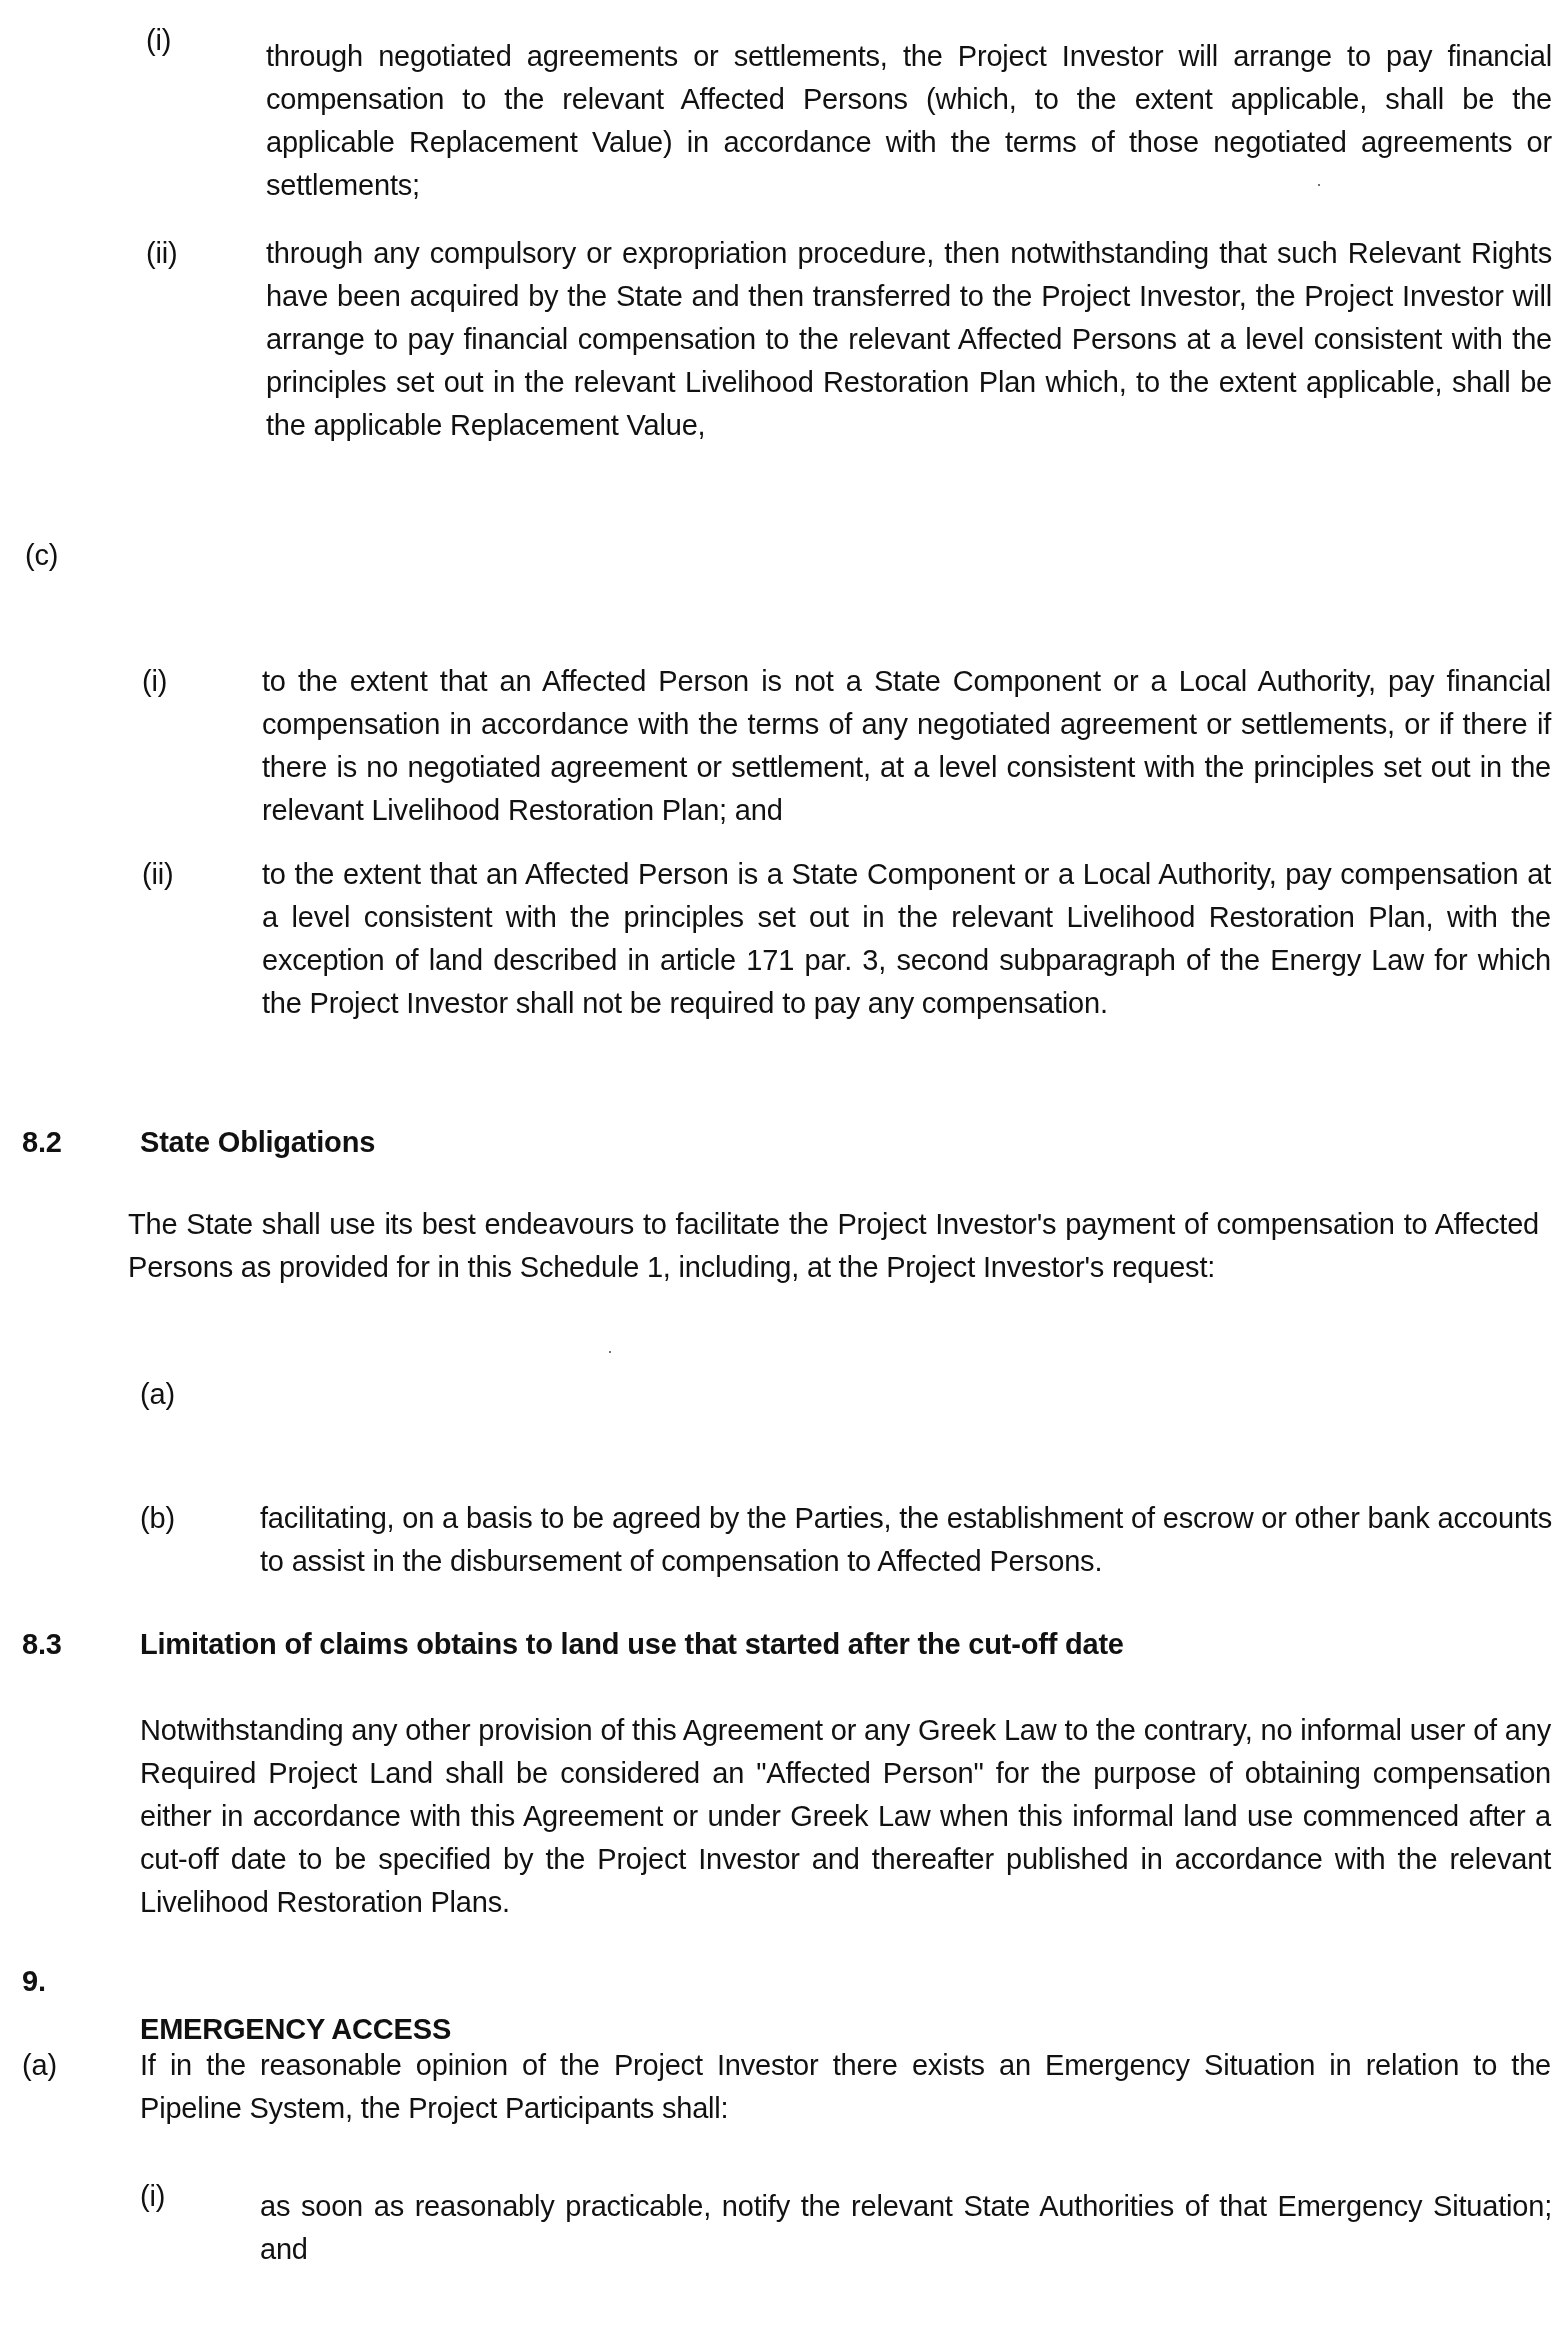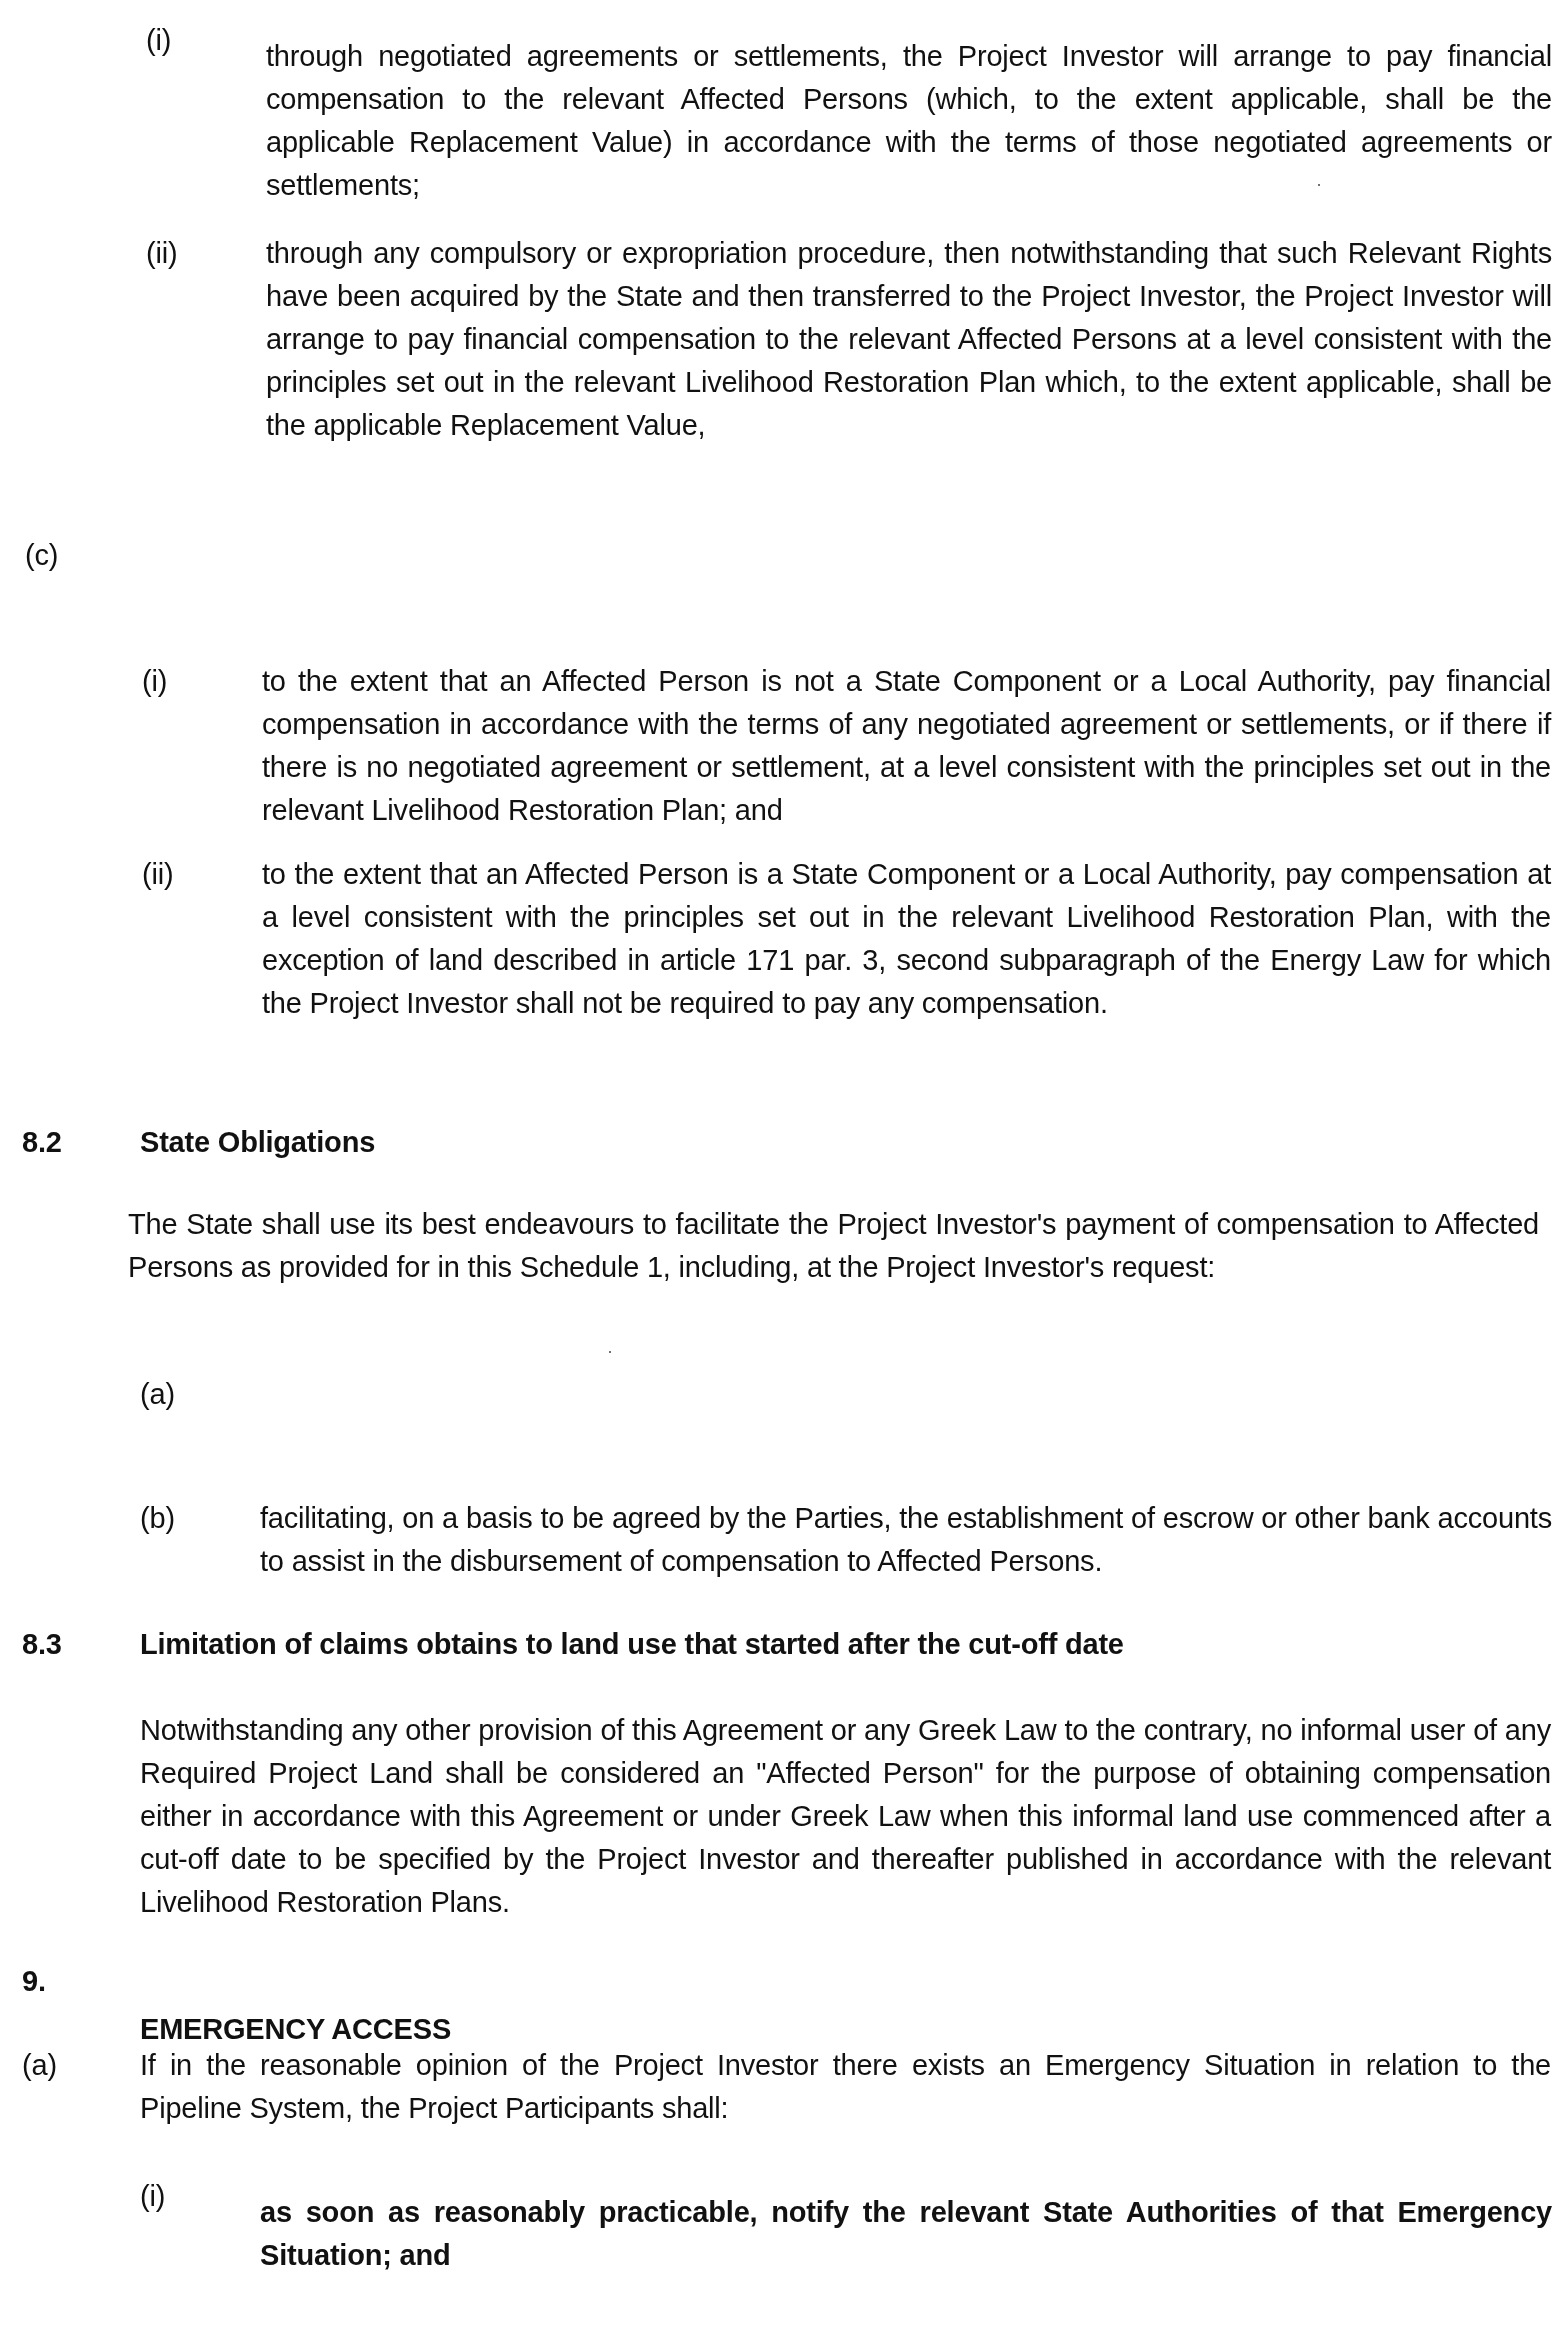--- a/index.html
+++ b/index.html
@@ -104,15 +104,15 @@
   <span class="num" style="left:140px;top:16px;margin-top:32px;">EMERGENCY ACCESS</span>
 </div>
 
 <div class="block" style="top:2044px;left:0;width:1567px;height:87px;">
   <span class="num" style="left:22px;top:0;">(a)</span>
   <div class="text" style="left:140px;top:0;width:1411px;">If in the reasonable opinion of the Project Investor there exists an Emergency Situation in relation to the Pipeline System, the Project Participants shall:</div>
 </div>
 
 <div class="block" style="top:2175px;left:0;width:1567px;height:87px;">
   <span class="num" style="left:140px;top:0;">(i)</span>
-  <div class="text" style="left:260px;top:16px;width:1292px;font-weight:bold;">as soon as reasonably practicable, notify the relevant State Authorities of that Emergency Situation; and</div>
+  <div class="text" style="left:260px;top:10px;width:1292px;">as soon as reasonably practicable, notify the relevant State Authorities of that Emergency Situation; and</div>
 </div>
 
 
 </body></html>

